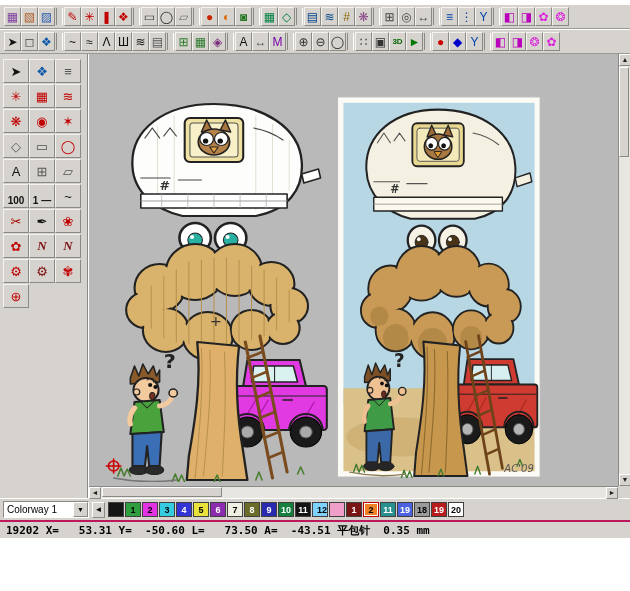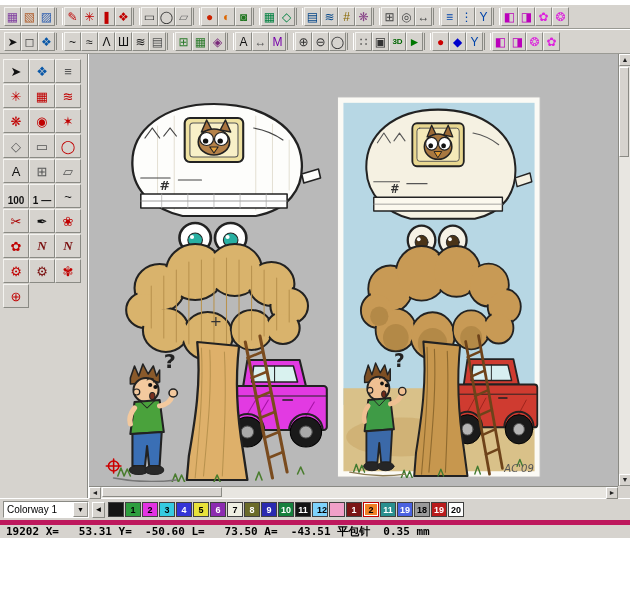--- a/index.html
+++ b/index.html
@@ -48,21 +48,21 @@
   .combo .cv { flex: 1; font-size: 10px; padding-left: 3px; color: #000; }
   .combo .cb { width: 15px; height: 15px; background: #d6d3ce; border: 1px solid;
                border-color: #fff #8a8a84 #8a8a84 #fff; font-size: 7px; line-height: 13px; text-align: center; }
   .palbtn { width: 13px; height: 16px; background: #d6d3ce; border: 1px solid;
             border-color: #fff #8a8a84 #8a8a84 #fff; font-size: 8px; line-height: 14px; text-align: center; }
   .palette { display: flex; align-items: center; }
   .sw { width: 16px; height: 15px; border: 1px solid #404040; margin-right: 1px;
         display: flex; align-items: center; justify-content: center;
         font-size: 9px; font-weight: bold; flex: none; }
   .sw.sel { box-shadow: inset 0 0 0 1px #fff; border-color: #c00000; }
-  .statusbar { height: 18px; background: #d6d3ce; border-top: 5px solid #be185d;
+  .statusbar { height: 18px; background: #d6d3ce; border-top: 2px solid #be185d;
                display: flex; align-items: center; }
   .statusbar .st { font-family: "DejaVu Sans Mono", monospace; font-size: 11px; font-weight: bold;
                    color: #000; white-space: pre; padding-left: 6px; }
   .filler { background: #fff; height: 60px; }
 </style>
 </head>
 <body>
 
 <div class="app">
   <div class="topstrip"></div>

